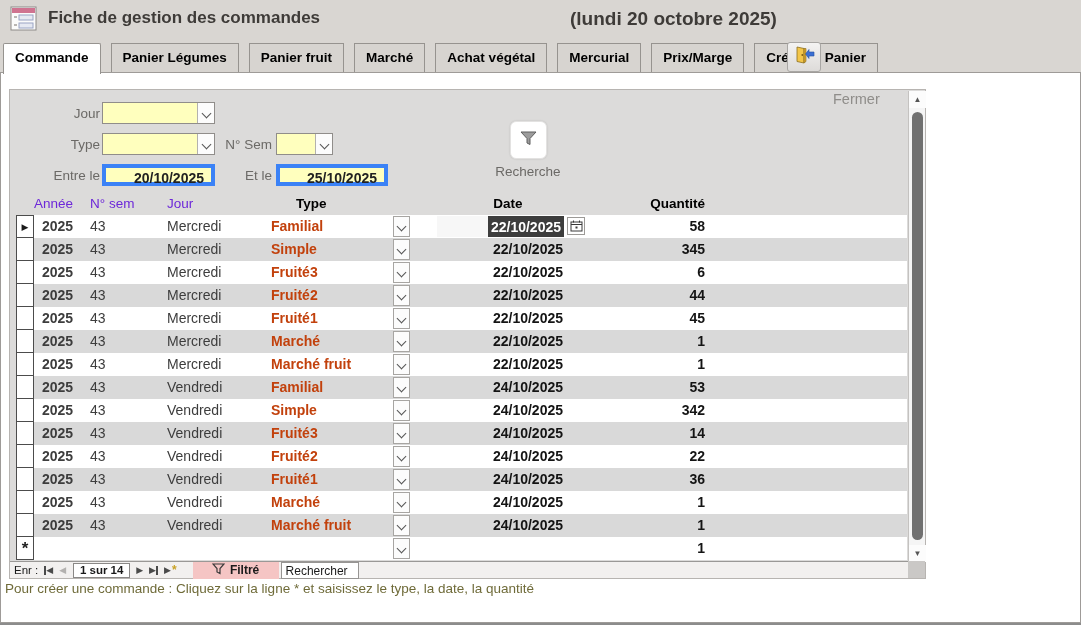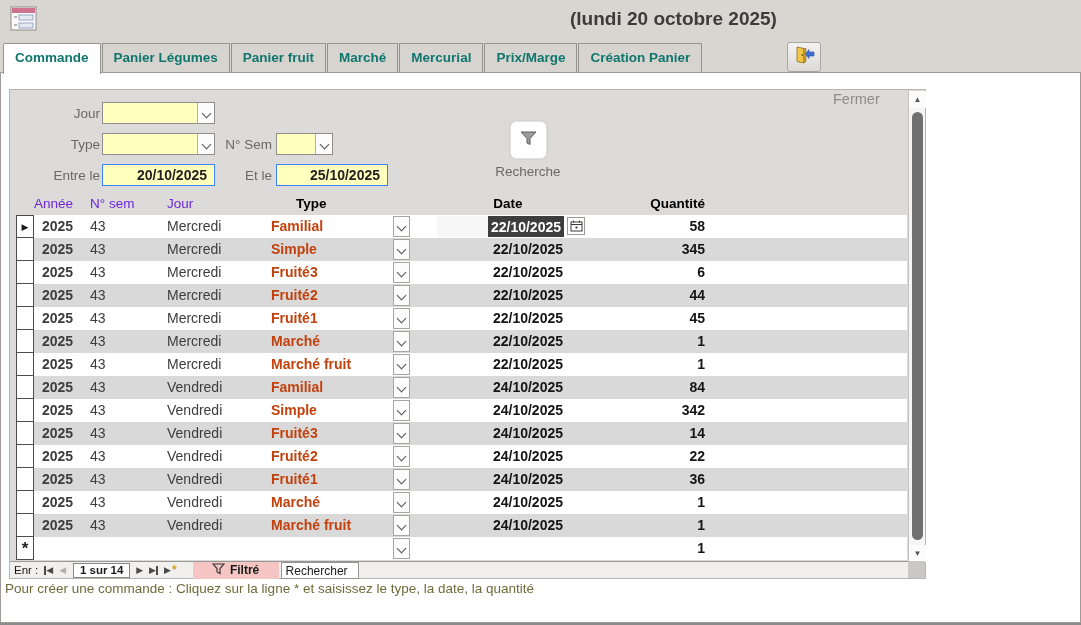--- a/index.html
+++ b/index.html
@@ -8,41 +8,41 @@
   .app { position:relative; width:1081px; height:625px; }
 
   
   .topbar { position:absolute; left:0; top:0; width:100%; height:40px; background:#d9d6d2; }
   .form-icon { position:absolute; left:10px; top:6px; }
   .title { position:absolute; left:48px; top:8px; font-size:17px; font-weight:700; color:#3e3b38; }
   .hdr-date { position:absolute; left:570px; top:8px; font-size:19px; font-weight:700; color:#3e3b38; }
 
   
   .tabstrip { position:absolute; left:3px; top:43px; display:flex; z-index:5; }
-  .tab { height:29px; line-height:28px; padding:0 11px; font-size:13.5px; font-weight:700; color:#0f766e;
-         background:#d7d4d0; border:1px solid #96938f; border-bottom:none; margin-right:1px; white-space:nowrap; }
+  .tab { height:29px; line-height:28px; padding:0 11px; font-size:13.5px; font-weight:700; color:#000000;
+         background:#d7d4d0; border:1px solid #96938f; border-bottom:none; margin-right:10px; white-space:nowrap; }
   .tab.active { background:#ffffff; height:31px; border-radius:2px 2px 0 0; }
 
   .close-btn { position:absolute; left:787px; top:42px; width:34px; height:30px; background:linear-gradient(#f4f3f2,#dddbd9);
                border:1px solid #a9a7a4; border-radius:3px; display:flex; align-items:center; justify-content:center; z-index:6; }
   .close-label { position:absolute; left:833px; top:50px; font-size:14.5px; color:#8f8d8a; z-index:6;margin-top:41px; }
 
   
   .content { position:absolute; left:0; top:72px; width:1081px; height:551px; background:#ffffff; border:1px solid #9e9b98; }
   .bottom-strip { position:absolute; left:0; top:623px; width:1081px; height:2px; background:#8c8c8c; }
 
   
   .panel { position:absolute; left:8px; top:16px; width:917px; height:490px; background:#dcdbda; border:1px solid #b7b4b1; }
 
   .flt-label { position:absolute; font-size:13.5px; color:#6b6966; text-align:right; }
   .combo { position:absolute; height:22px; background:#ffffbe; border:1px solid #908d8a; display:flex; }
   .combo .arrow { width:17px; margin-left:auto; background:#fcfcfc; border-left:1px solid #b3b1ae; position:relative; }
   .combo .arrow::after { content:""; position:absolute; left:5px; top:7px; width:6px; height:6px;
                          border-right:1.5px solid #555; border-bottom:1.5px solid #555; transform:rotate(45deg); }
-  .ybox { position:absolute; height:22px; background:#ffffbe; border:1px solid #3b82f6; font-size:14px; font-weight:700;
+  .ybox { position:absolute; height:22px; background:#ffffbe; border:4px solid #3b82f6; font-size:14px; font-weight:700;
           color:#222; text-align:right; padding:2px 7px 0 0; }
 
   .search-btn { position:absolute; left:500px; top:31px; width:37px; height:38px; background:#fff; border:1px solid #e3e2e1;
                 border-radius:6px; box-shadow:0 0 2px rgba(0,0,0,.15); display:flex; align-items:center; justify-content:center; }
   .search-lbl { position:absolute; left:463px; top:74px; width:110px; text-align:center; font-size:13.5px; color:#6b6966; }
 
   
   .th { position:absolute; font-size:13.5px; color:#6d28d9; top:106px; }
   .th.b { font-weight:700; color:#000; }
   .rows { position:absolute; left:6px; top:125px; width:891px; }
@@ -103,28 +103,30 @@
     <span class="form-icon">
       <svg width="28" height="26" viewBox="0 0 28 26">
         <rect x="1" y="1" width="25" height="23" fill="#fbfbfb" stroke="#8d8a87"></rect>
         <rect x="2" y="2" width="23" height="5" fill="#cf7390"></rect>
         <rect x="9" y="9" width="14" height="5" fill="#e6e9f2" stroke="#9aa4c4"></rect>
         <rect x="9" y="17" width="14" height="5" fill="#e6e9f2" stroke="#9aa4c4"></rect>
         <rect x="4" y="10" width="3" height="2" fill="#b9b6b3"></rect>
         <rect x="4" y="18" width="3" height="2" fill="#b9b6b3"></rect>
       </svg>
     </span>
+    <span class="title">Fiche de gestion des commandes</span>
     <span class="hdr-date">(lundi 20 octobre 2025)</span>
   </div>
 
   <div class="tabstrip" id="tabs">
       <div class="tab active">Commande</div>
       <div class="tab">Panier Légumes</div>
       <div class="tab">Panier fruit</div>
       <div class="tab">Marché</div>
+      <div class="tab">Achat végétal</div>
       <div class="tab">Mercurial</div>
       <div class="tab">Prix/Marge</div>
       <div class="tab">Création Panier</div>
     </div>
 
   <div class="close-btn">
     <span>
       <svg width="22" height="20" viewBox="0 0 22 20">
         <path d="M4 2 L11 3.5 L11 18 L4 16.5 Z" fill="#f3c64a" stroke="#8a6d1e" stroke-width="0.8"></path>
         <path d="M11 3.5 L13 3.5 L13 16.5 L11 18 Z" fill="#d9a62e" stroke="#8a6d1e" stroke-width="0.6"></path>
@@ -272,21 +274,21 @@
           </div>
           <div class="row">
             <div class="sel"></div>
             <div class="band g">
               <span class="cell c-annee">2025</span>
               <span class="cell c-sem">43</span>
               <span class="cell c-jour">Vendredi</span>
               <span class="cell c-type">Familial</span>
               <span class="cmb"></span>
               <span class="cell c-date">24/10/2025</span>
-              <span class="cell c-qty">84</span>
+              <span class="cell c-qty">53</span>
             </div>
           </div>
           <div class="row">
             <div class="sel"></div>
             <div class="band">
               <span class="cell c-annee">2025</span>
               <span class="cell c-sem">43</span>
               <span class="cell c-jour">Vendredi</span>
               <span class="cell c-type">Simple</span>
               <span class="cmb"></span>

